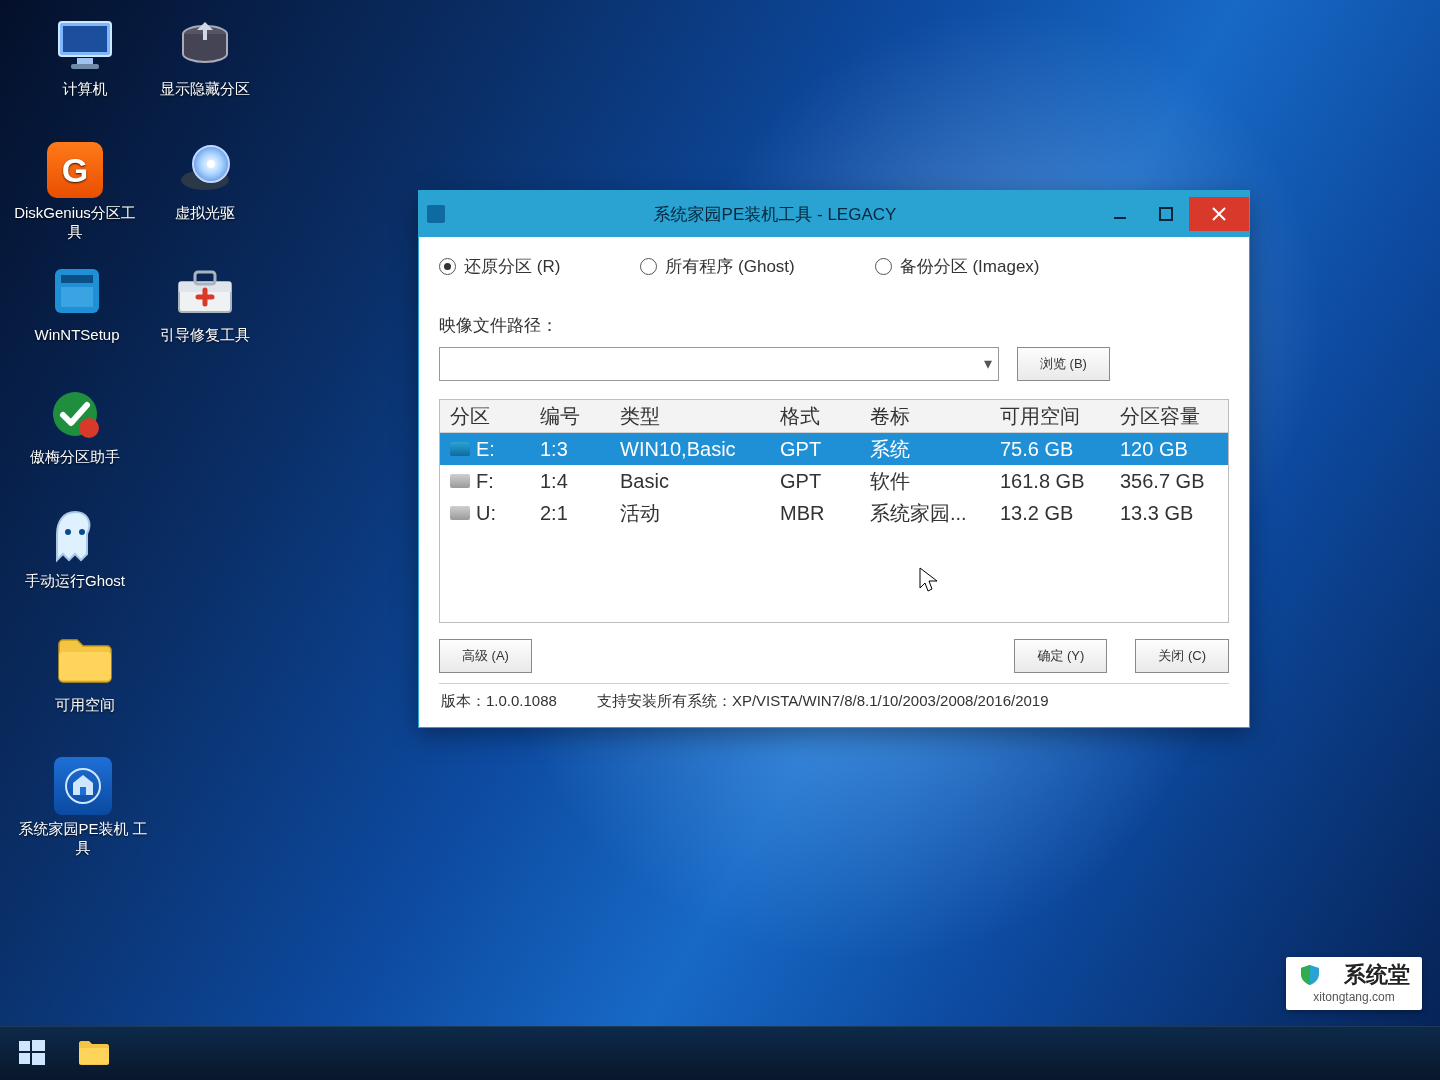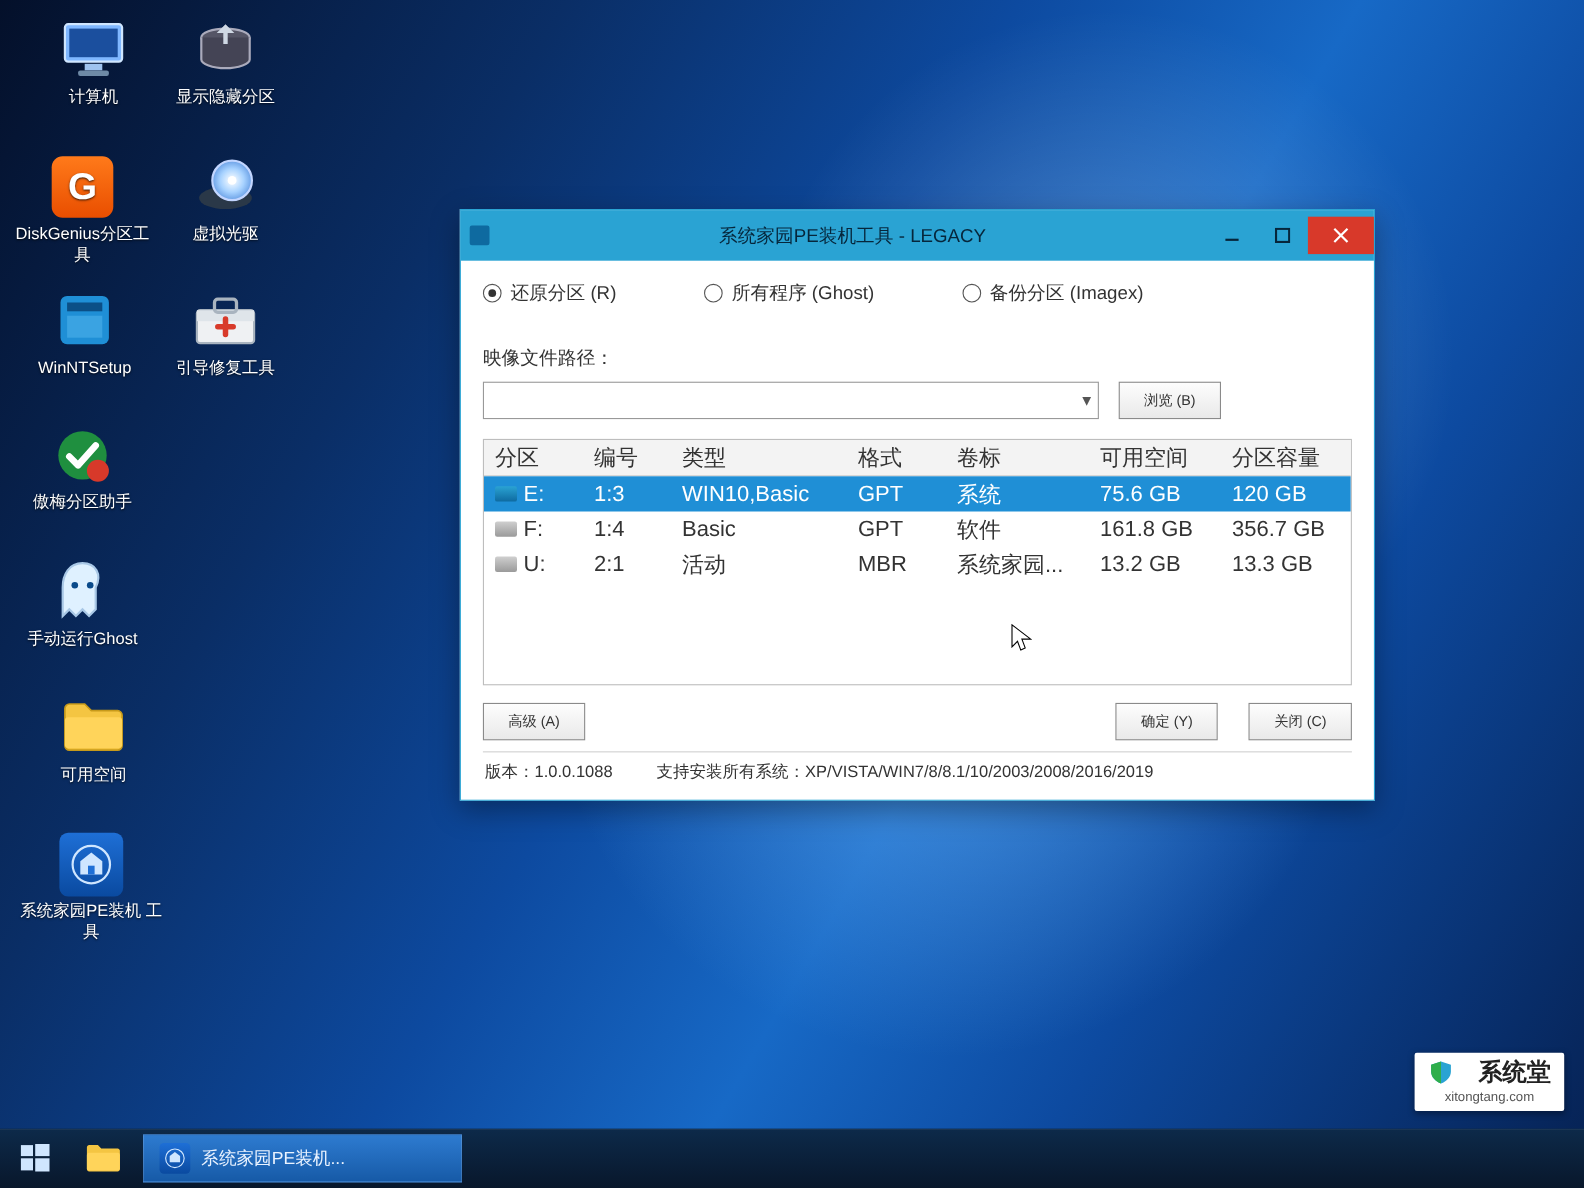--- a/index.html
+++ b/index.html
@@ -327,23 +327,14 @@
           <rect x="2" y="15" width="11" height="11" fill="#cfe6ff"></rect>
           <rect x="15" y="15" width="13" height="12" fill="#cfe6ff"></rect>
         </svg>
     </div>
     <div class="tb-btn tb-exp">
       <svg width="34" height="28" viewBox="0 0 34 28">
           <path d="M2 6V4c0-1 1-2 2-2h8l3 3h15c1 0 2 1 2 2v17c0 1-1 2-2 2H4c-1 0-2-1-2-2z" fill="#f4c542"></path>
           <rect x="2" y="9" width="30" height="16" rx="2" fill="#ffd45a"></rect>
         </svg>
     </div>
-    <div class="tb-task">
-      <span class="ico">
-          <svg width="20" height="20" viewBox="0 0 38 38">
-            <circle cx="19" cy="19" r="16" fill="none" stroke="#cfe6ff" stroke-width="2"></circle>
-            <path d="M19 8l9 7v11H10V15z" fill="#cfe6ff"></path>
-          </svg>
-        </span>
-      <span>系统家园PE装机...</span>
-    </div>
   </div>
 </div>
 
 </body></html>

